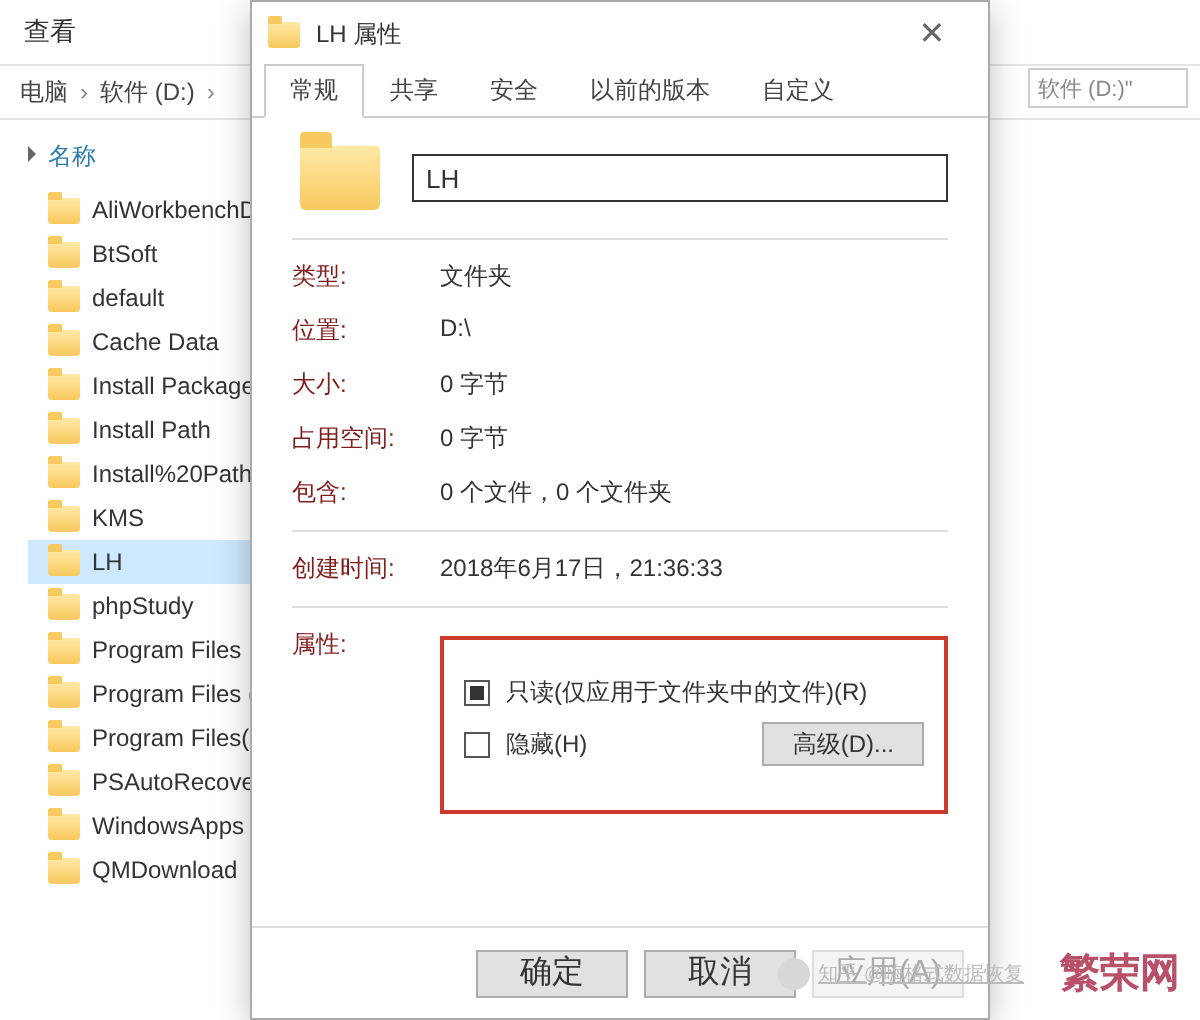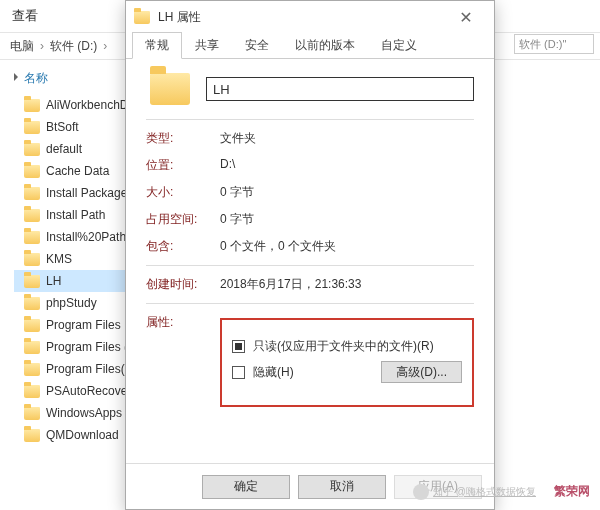--- a/index.html
+++ b/index.html
@@ -37,27 +37,27 @@
 .hr { border:none; border-top:1px solid #ddd; margin:6px 0 10px 0;}
 .prop-row { display:flex; margin:10px 0; font-size:12px;}
 .prop-label { width:74px; color:#7f1d1d;}
 .prop-value { color:#333;}
 .attr-box { border:2px solid #cc3a2e; padding:12px 10px 16px 10px; margin-top:4px; position:relative;}
 .attr-row { display:flex; align-items:center; margin:6px 0;}
 .cb { width:13px; height:13px; border:1px solid #555; margin-right:8px; display:inline-flex; align-items:center; justify-content:center; flex:none;}
 .cb.filled::after { content:""; width:7px; height:7px; background:#333;}
 .adv-btn { margin-left:auto; height:22px; padding:0 14px; border:1px solid #adadad; background:#e1e1e1; font-size:12px; display:flex; align-items:center;}
 .dlg-footer { height:46px; border-top:1px solid #ddd; display:flex; align-items:center; justify-content:flex-end; padding:0 12px; gap:8px;}
-.dlg-btn { height:24px; width:88px; border:1px solid #adadad; background:#e1e1e1; font-size:12px; display:flex; align-items:center; justify-content:center;text-align:right;}
+.dlg-btn { height:24px; width:76px; border:1px solid #adadad; background:#e1e1e1; font-size:16px; display:flex; align-items:center; justify-content:center;text-align:right;}
 .dlg-btn.disabled { color:#aaa; border-color:#dcdcdc; background:#f4f4f4;}
 
 .watermark { position:absolute; right:10px; bottom:10px; display:flex; gap:18px; align-items:center; pointer-events:none;}
 .wm { font-size:10px; color:#bbb; display:flex; align-items:center; gap:4px;text-decoration:underline;}
 .wm-ico { width:16px; height:16px; border-radius:50%; background:#d7d7d7;}
-.fr { font-size:12px; color:#b9506a; font-weight:bold;}
+.fr { font-size:20px; color:#b9506a; font-weight:bold;}
 </style>
 </head>
 <body>
 
 <div class="explorer">
   <div class="exp-title">查看</div>
   <div class="exp-path">
     <span>电脑</span>
     <span class="chev">›</span>
     <span>软件 (D:)</span>

